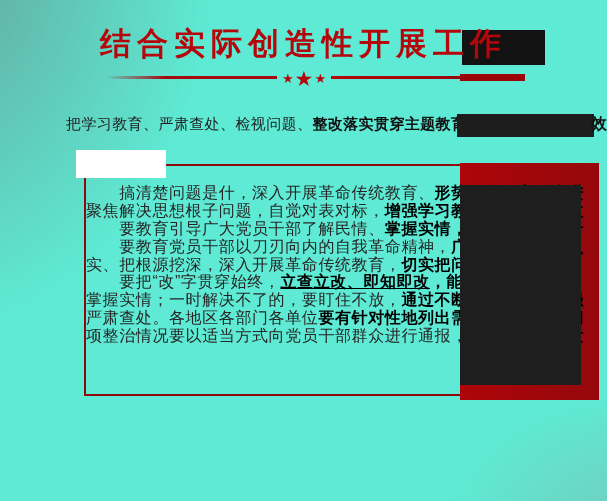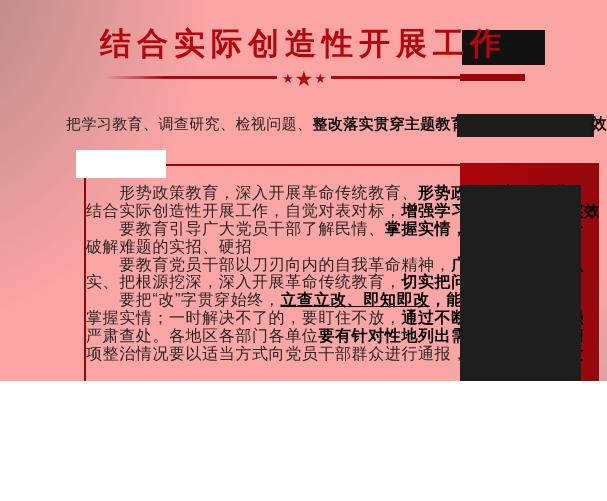--- a/index.html
+++ b/index.html
@@ -1,17 +1,17 @@
 <!DOCTYPE html>
 <html><head>
 <meta charset="utf-8">
 <style>
   html,body{margin:0;padding:0;background:#ffffff;overflow:hidden;}
   #canvas{
-    position:relative;width:607px;height:381px;background:#fca5a5;
+    position:relative;width:607px;height:501px;background:#5eead4;
     font-family:"Liberation Sans","DejaVu Sans",sans-serif;
   }
   
   #shade{
     position:absolute;inset:0;z-index:0;pointer-events:none;
     background:
       radial-gradient(ellipse 420px 560px at -70px -50px, rgba(105,105,105,.55), rgba(255,255,255,0) 68%),
       radial-gradient(ellipse 260px 180px at 104% 104%, rgba(150,150,150,.35), rgba(255,255,255,0) 70%);
   }
   
@@ -77,33 +77,32 @@
   <div id="divline-left" class="divline"></div>
   <div id="stars">
     <span class="st-small">★</span>
     <span class="st-big">★</span>
     <span class="st-small">★</span>
   </div>
   <div id="divline-right" class="divline"></div>
   <div id="divbar-right"></div>
 
   <div id="subtitle">
-    <span>把学习教育、调查研究、检视问题、</span><span class="b">整改落实贯穿主题教育全过</span>
+    <span>把学习教育、严肃查处、检视问题、</span><span class="b">整改落实贯穿主题教育全过</span>
   </div>
   <div id="subtitle-black"></div>
   <div id="subtitle-tail">效</div>
 
   <div id="content-box"></div>
   <div id="corner-patch"></div>
   <div id="red-block"></div>
   <div id="body-text">
-      <div class="bline"><span>　　形势政策教育，深入开展革命传统教育、</span><span class="b">形势政策教育、先进</span></div>
-      <div class="bline"><span>结合实际创造性开展工作，自觉对表对标，</span><span class="b">增强学习教育针对性、实效</span></div>
+      <div class="bline"><span>　　搞清楚问题是什，深入开展革命传统教育、</span><span class="b">形势政策教育、先进</span></div>
+      <div class="bline"><span>聚焦解决思想根子问题，自觉对表对标，</span><span class="b">增强学习教育针对性、实效</span></div>
       <div class="bline"><span>　　要教育引导广大党员干部了解民情、</span><span class="b">掌握实情，搞清楚问题是什</span></div>
-      <div class="bline"><span>破解难题的实招、硬招</span></div>
       <div class="bline"><span>　　要教育党员干部以刀刃向内的自我革命精神，</span><span class="b">广泛听取意见，认</span></div>
       <div class="bline"><span>实、把根源挖深，深入开展革命传统教育，</span><span class="b">切实把问题解决好</span></div>
       <div class="bline"><span>　　要把“改”字贯穿始终，</span><span class="b u">立查立改、即知即改</span><span class="b">，能够当下改的，</span></div>
       <div class="bline"><span>掌握实情；一时解决不了的，要盯住不放，</span><span class="b">通过不断深化认识、增强</span></div>
       <div class="bline"><span>严肃查处。各地区各部门各单位</span><span class="b">要有针对性地列出需要整治的突出问</span></div>
       <div class="bline"><span>项整治情况要以适当方式向党员干部群众进行通报，</span><span class="b">对专项整治中发</span></div>
     </div>
   <div id="black-block"></div>
 </div>
 

